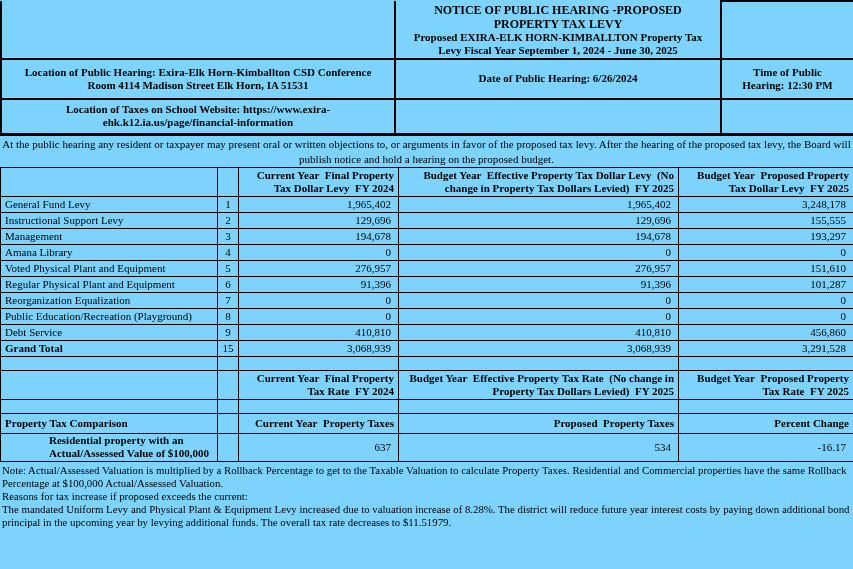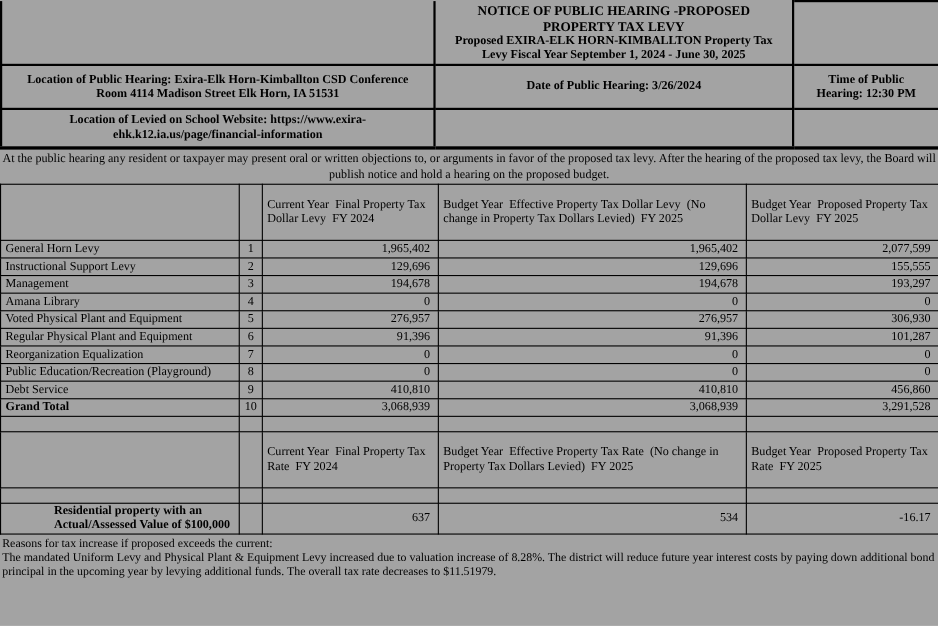--- a/index.html
+++ b/index.html
@@ -2,21 +2,21 @@
 <html><head>
 <meta charset="utf-8">
 <style>
   * { box-sizing: border-box; margin: 0; padding: 0; }
   html, body { background: #fff; }
   body {
     width: 853px; height: 569px; overflow: hidden;
     font-family: "Liberation Serif", "DejaVu Serif", serif;
     color: #000;
   }
-  .page { position: relative; width: 853px; height: 569px; background: #a3a3a3; }
+  .page { position: relative; width: 853px; height: 569px; background: #7dd3fc; }
 
   
   table.header-block {
     width: 853px; border-collapse: collapse; table-layout: fixed;
   }
   table.header-block td {
     border: 2px solid #000;
     font-weight: bold; font-size: 11px; line-height: 13.5px;
     text-align: center; vertical-align: middle; overflow: hidden;
     padding: 1px 10px;
@@ -39,22 +39,22 @@
     width: 853px; border-collapse: collapse; table-layout: fixed;
   }
   table.grid td {
     border: 1px solid #000; font-size: 11px; line-height: 13px;
     vertical-align: middle; overflow: hidden;
   }
   td.c-label { text-align: left; padding: 0 4px; }
   td.c-line  { text-align: center; }
   td.c-num   { text-align: right; padding-right: 7px; }
   td.c-head  {
-    text-align: left; font-weight: normal;
-    font-size: 10.5px; line-height: 12.5px; padding: 12px 4px;
+    text-align: right; font-weight: bold;
+    font-size: 10.5px; line-height: 12.5px; padding: 1px 4px;
   }
   td.c-head-left { text-align: left; font-weight: bold; padding: 0 4px; font-size: 11px; }
   .bold { font-weight: bold; }
   tr.h26 td { height: 26px; }
   tr.h16 td { height: 16px; }
   tr.h14 td { height: 14px; }
   tr.h17 td { height: 17px; }
   tr.h20 td { height: 20px; }
   tr.h28 td { height: 28px; }
   tr.h28 td.c-label { line-height: 13px; padding-left: 48px; }
@@ -78,25 +78,25 @@
         <tr class="r-title">
       <td></td>
       <td>
         <div class="title-main">NOTICE OF PUBLIC HEARING -PROPOSED PROPERTY TAX LEVY</div>
         <div class="title-sub">Proposed EXIRA-ELK HORN-KIMBALLTON Property Tax Levy Fiscal Year September 1, 2024 - June 30, 2025</div>
       </td>
       <td class="cell-top-right"></td>
     </tr>
     <tr class="r-loc">
       <td>Location of Public Hearing: Exira-Elk Horn-Kimballton CSD Conference Room 4114 Madison Street Elk Horn, IA 51531</td>
-      <td>Date of Public Hearing: 3/26/2024</td>
+      <td>Date of Public Hearing: 6/26/2024</td>
       <td>Time of Public Hearing: 12:30 PM</td>
     </tr>
     <tr class="r-web">
-      <td>Location of Levied on School Website: https://www.exira-ehk.k12.ia.us/page/financial-information</td>
+      <td>Location of Taxes on School Website: https://www.exira-ehk.k12.ia.us/page/financial-information</td>
       <td></td>
       <td></td>
     </tr>
   </tbody>
     </table>
 
   <div class="intro">At the public hearing any resident or taxpayer may present oral or written objections to, or arguments in favor of the proposed tax levy. After the hearing of the proposed tax levy, the Board will publish notice and hold a hearing on the proposed budget.</div>
 
   <table class="grid">
     <colgroup>
@@ -110,25 +110,25 @@
     <tbody>
         <tr class="h26">
       <td></td>
       <td></td>
       <td class="c-head">Current Year&nbsp; Final Property Tax Dollar Levy&nbsp; FY 2024</td>
       <td class="c-head">Budget Year&nbsp; Effective Property Tax Dollar Levy&nbsp; (No change in Property Tax Dollars Levied)&nbsp; FY 2025</td>
       <td class="c-head">Budget Year&nbsp; Proposed Property Tax Dollar Levy&nbsp; FY 2025</td>
     </tr>
 
     <tr class="h16">
-      <td class="c-label">General Horn Levy</td>
+      <td class="c-label">General Fund Levy</td>
       <td class="c-line">1</td>
       <td class="c-num">1,965,402</td>
       <td class="c-num">1,965,402</td>
-      <td class="c-num">2,077,599</td>
+      <td class="c-num">3,248,178</td>
     </tr>
     <tr class="h16">
       <td class="c-label">Instructional Support Levy</td>
       <td class="c-line">2</td>
       <td class="c-num">129,696</td>
       <td class="c-num">129,696</td>
       <td class="c-num">155,555</td>
     </tr>
     <tr class="h16">
       <td class="c-label">Management</td>
@@ -142,21 +142,21 @@
       <td class="c-line">4</td>
       <td class="c-num">0</td>
       <td class="c-num">0</td>
       <td class="c-num">0</td>
     </tr>
     <tr class="h16">
       <td class="c-label">Voted Physical Plant and Equipment</td>
       <td class="c-line">5</td>
       <td class="c-num">276,957</td>
       <td class="c-num">276,957</td>
-      <td class="c-num">306,930</td>
+      <td class="c-num">151,610</td>
     </tr>
     <tr class="h16">
       <td class="c-label">Regular Physical Plant and Equipment</td>
       <td class="c-line">6</td>
       <td class="c-num">91,396</td>
       <td class="c-num">91,396</td>
       <td class="c-num">101,287</td>
     </tr>
     <tr class="h16">
       <td class="c-label">Reorganization Equalization</td>
@@ -174,21 +174,21 @@
     </tr>
     <tr class="h16">
       <td class="c-label">Debt Service</td>
       <td class="c-line">9</td>
       <td class="c-num">410,810</td>
       <td class="c-num">410,810</td>
       <td class="c-num">456,860</td>
     </tr>
     <tr class="h16">
       <td class="c-label bold">Grand Total</td>
-      <td class="c-line">10</td>
+      <td class="c-line">15</td>
       <td class="c-num">3,068,939</td>
       <td class="c-num">3,068,939</td>
       <td class="c-num">3,291,528</td>
     </tr>
 
     <tr class="h14">
       <td></td>
           <td></td>
       <td></td>
           <td></td>
@@ -204,28 +204,36 @@
     </tr>
 
     <tr class="h14">
       <td></td>
           <td></td>
       <td></td>
           <td></td>
       <td></td>
     </tr>
 
+    <tr class="h20">
+      <td class="c-head-left">Property Tax Comparison</td>
+      <td></td>
+      <td class="c-head">Current Year&nbsp; Property Taxes</td>
+      <td class="c-head">Proposed&nbsp; Property Taxes</td>
+      <td class="c-head">Percent Change</td>
+    </tr>
     <tr class="h28">
       <td class="c-label bold">Residential property with an Actual/Assessed Value of $100,000</td>
       <td class="c-line"></td>
       <td class="c-num">637</td>
       <td class="c-num">534</td>
       <td class="c-num">-16.17</td>
     </tr>
   </tbody>
     </table>
 
   <div class="notes">
+    <p>Note: Actual/Assessed Valuation is multiplied by a Rollback Percentage to get to the Taxable Valuation to calculate Property Taxes. Residential and Commercial properties have the same Rollback Percentage at $100,000 Actual/Assessed Valuation.</p>
     <p>Reasons for tax increase if proposed exceeds the current:</p>
     <p>The mandated Uniform Levy and Physical Plant &amp; Equipment Levy increased due to valuation increase of 8.28%. The district will reduce future year interest costs by paying down additional bond principal in the upcoming year by levying additional funds. The overall tax rate decreases to $11.51979.</p>
   </div>
 
 </div>
 
 </body></html>

